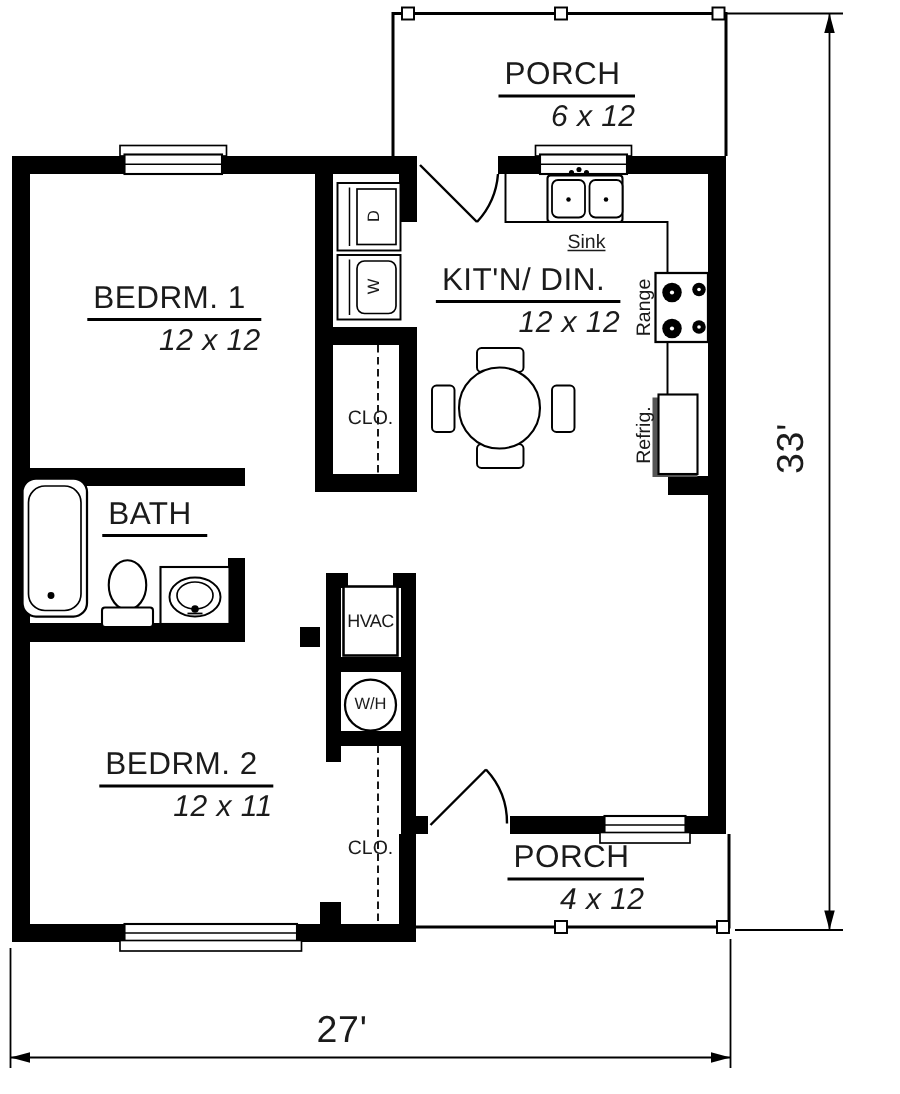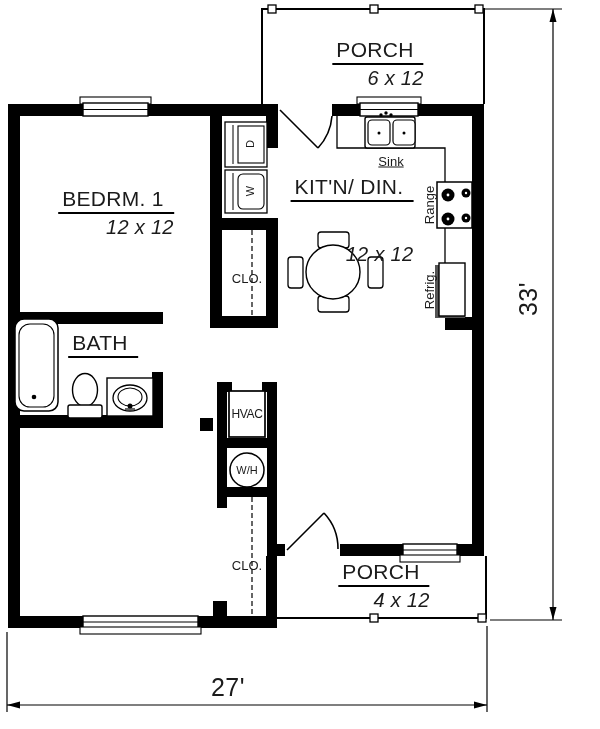--- a/index.html
+++ b/index.html
@@ -210,30 +210,34 @@
     <div class="room" style="left:378px;top:39px;">
       <span class="nm">PORCH</span>
       <span class="sz">6 x 12</span>
     </div>
 
     <div class="room" style="left:116px;top:176px;margin-top:12px;">
       <span class="nm">BEDRM. 1</span>
       <span class="sz">12 x 12</span>
     </div>
 
-    <div class="room" style="left:352px;top:176px;gap:39px;">
+    <div class="room" style="left:352px;top:176px;">
       <span class="nm">KIT'N/ DIN.</span>
       <span class="sz">12 x 12</span>
     </div>
 
     <div class="room" style="left:103px;top:332px;">
       <span class="nm">BATH</span>
     </div>
 
 
+    <div class="room" style="left:124px;top:499px;">
+      <span class="nm">BEDRM. 2</span>
+      <span class="sz">12 x 11</span>
+    </div>
 
     <div class="room" style="left:384px;top:561px;">
       <span class="nm">PORCH</span>
       <span class="sz">4 x 12</span>
     </div>
 
     <span class="lbl fs13" style="left:247px;top:278px;">CLO.</span>
     <span class="lbl fs13" style="left:247px;top:565px;">CLO.</span>
 
     <span class="lbl fs13" style="left:391px;top:161px;text-decoration:underline;">Sink</span>

